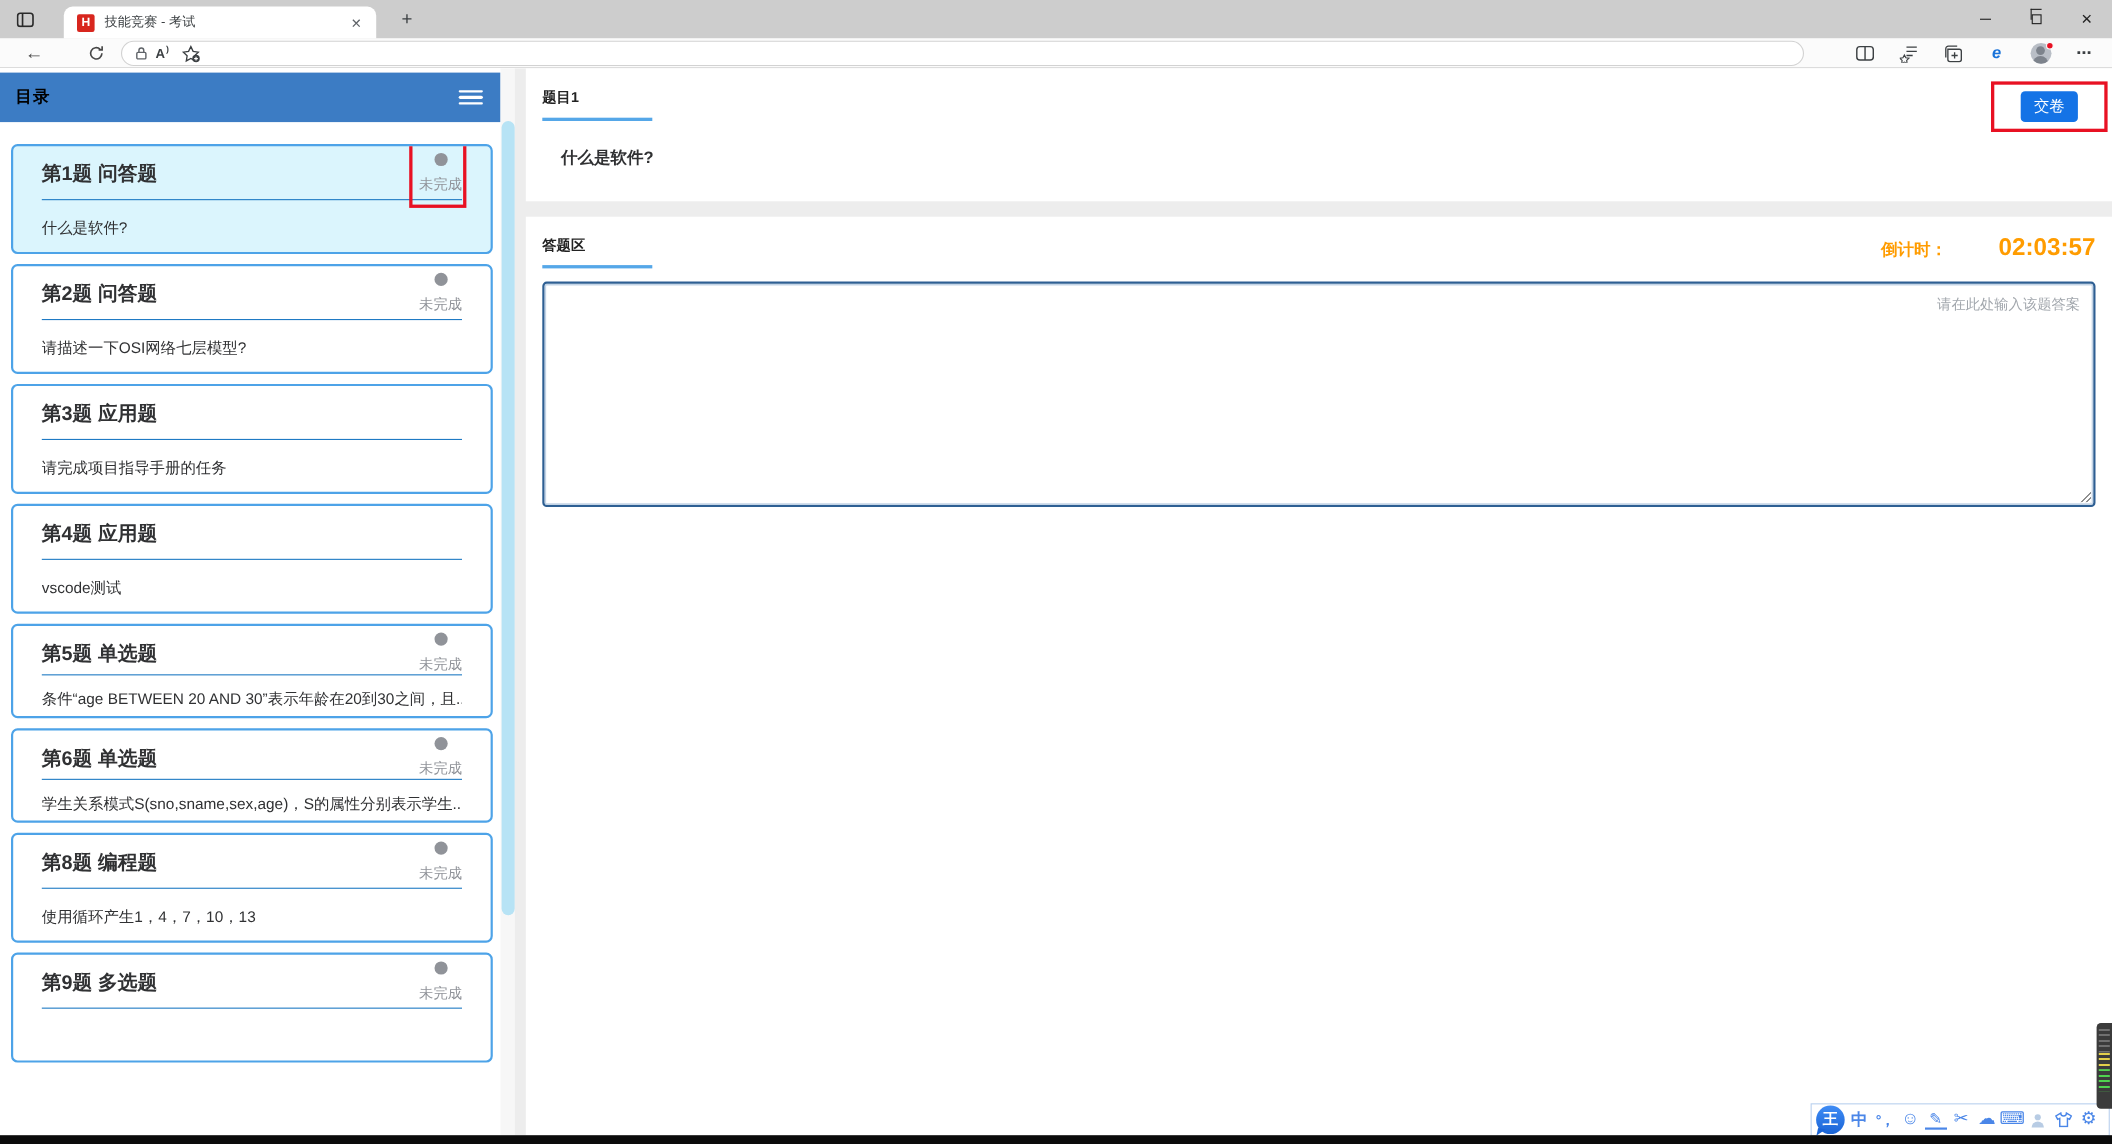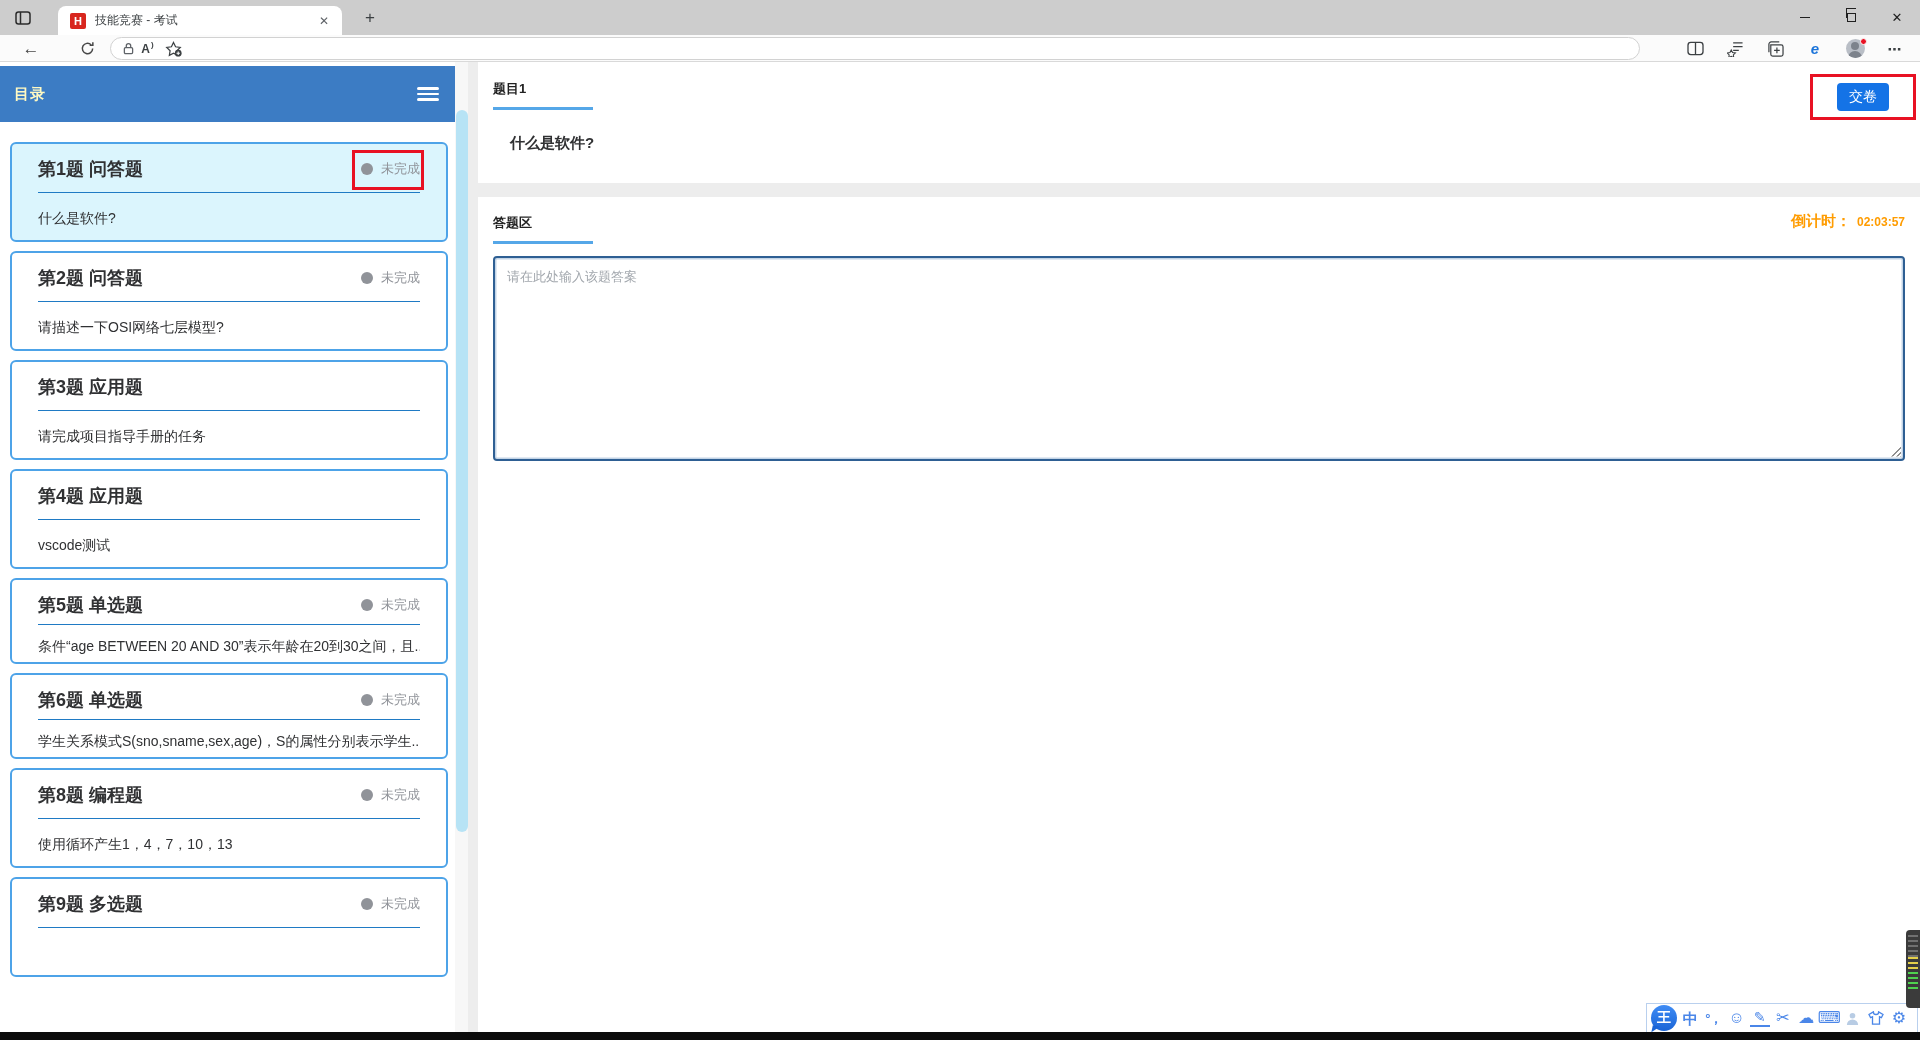--- a/index.html
+++ b/index.html
@@ -36,55 +36,55 @@
   .avatar-c { width:19px; height:19px; border-radius:50%; background:#b9bec6; position:relative; overflow:hidden; }
   .avatar-c:before { content:""; position:absolute; left:5.5px; top:3px; width:8px; height:8px; border-radius:50%; background:#7d838c; }
   .avatar-c:after { content:""; position:absolute; left:2.5px; top:12px; width:14px; height:9px; border-radius:7px 7px 0 0; background:#7d838c; }
   .reddot { position:absolute; right:-1px; top:0; width:7px; height:7px; border-radius:50%; background:#e81123; border:1px solid #fbfbfb; }
   .dots { letter-spacing:1px; font-size:14px; color:#3c4043; font-weight:bold; }
 
   
   .content { position:absolute; top:62px; left:0; right:0; bottom:8px; background:#fff; overflow:hidden; }
 
   .sidebar { position:absolute; left:0; top:0; width:455px; height:100%; background:#fff; }
-  .sb-header { margin-top:4px; height:56px; background:var(--header_blue,#3c7cc4); color:#fef9c3; display:flex; align-items:center; padding:0 14px; }
+  .sb-header { margin-top:4px; height:45px; background:var(--header_blue,#3c7cc4); color:#000000; display:flex; align-items:center; padding:0 14px; }
   .sb-title { font-size:15px; font-weight:bold; letter-spacing:1px; }
   .hamburger { margin-left:auto; width:26px; height:22px; display:flex; flex-direction:column; justify-content:center; gap:3px; cursor:pointer; padding:0 2px; }
   .hamburger i { display:block; height:2.5px; background:#fff; border-radius:2px; }
 
   .qlist { padding:20px 7px 0 10px; height:calc(100% - 44px); overflow:hidden; }
   .qcard { position:relative; height:100px; border:2px solid var(--card_border,#4da3e8); border-radius:6px; background:#fff; padding:15px 26px; margin-bottom:9px; overflow:hidden; cursor:pointer; }
   .qcard.compact { height:86px; }
   .qcard.selected { background:var(--selected_bg,#dbf5fd); }
   .qhead { display:flex; align-items:center; height:20px; margin-bottom:13px; }
   .qcard.compact .qhead { margin-bottom:9px; }
   .qtitle { font-size:18px; font-weight:700; color:#303133; }
-  .qstatus { margin-left:auto; display:flex; align-items:center; gap:8px; position:relative; }
+  .qstatus { margin-left:auto; display:flex; align-items:center; gap:8px; position:relative;flex-direction:column; }
   .dot { width:12px; height:12px; border-radius:50%; background:var(--status_gray,#909399); }
   .qstatus-text { font-size:13px; color:var(--status_gray,#909399); }
   .qstatus.annotated:before { content:""; position:absolute; left:-9px; right:-4px; top:-10px; bottom:-12px; border:3px solid var(--annotation,#e81123); }
   .qdivider { height:1px; background:var(--divider_blue,#1f7ac4); margin-bottom:15px; }
   .qcard.compact .qdivider { margin-bottom:11px; }
   .qbody { font-size:14px; color:#303133; line-height:20px; white-space:nowrap; overflow:hidden; }
 
   .side-scroll { position:absolute; left:455px; top:0; width:13px; height:100%; background:#f7f7f7; }
   .side-thumb { position:absolute; left:0.5px; top:48px; width:12px; height:722px; background:#b7e3f5; border-radius:7px; cursor:pointer; }
 
   .main { position:absolute; left:468px; top:0; right:0; bottom:0; background:#ededed; }
   .q-section { margin-left:10px; height:121px; background:#fff; padding:18px 0 0 15px; }
   .sec-title { font-size:13px; font-weight:bold; color:#222; }
   .sec-underline { width:100px; height:2.5px; background:var(--underline_blue,#55a7e8); margin-top:9px; }
   .q-text { margin:24px 0 0 17px; font-size:15px; font-weight:bold; color:#303133; }
   .strip { height:14px; }
   .a-section { margin-left:10px; background:#fff; height:calc(100% - 135px); padding:17px 15px 0 15px; position:relative; }
   .countdown { position:absolute; right:15px; top:15px; display:flex; align-items:baseline; gap:6px; }
   .cd-label { font-size:15px; font-weight:bold; color:var(--countdown_orange,#ff9c00); }
-  .cd-time { font-size:12px; font-weight:bold; color:var(--countdown_orange,#ff9c00); }
+  .cd-time { font-size:22px; font-weight:bold; color:var(--countdown_orange,#ff9c00);margin-left:41px; }
   .ta-wrap { position:relative; margin-top:12px; }
-  .answer-ta { width:100%; height:205px; border:2px solid #2e5f93; box-shadow:inset 0 0 0 1.5px #c3d4e6; border-radius:4px; padding:10px 12px; font-size:13px; font-family:Liberation Sans, sans-serif; color:#303133; resize:none; outline:none; display:block; }
+  .answer-ta { width:100%; height:205px; border:2px solid #2e5f93; box-shadow:inset 0 0 0 1.5px #c3d4e6; border-radius:4px; padding:10px 12px; font-size:13px; font-family:Liberation Sans, sans-serif; color:#303133; resize:none; outline:none; display:block;text-align:right; }
   .answer-ta::placeholder { color:#a2a7ad; }
   .resize-handle { position:absolute; right:4px; bottom:4px; width:11px; height:11px; background:repeating-linear-gradient(135deg, transparent 0 2px, #8f8f8f 2px 3.2px); clip-path:polygon(100% 0, 100% 100%, 0 100%); pointer-events:none; }
 
   .submit-wrap { position:absolute; top:12px; right:4px; border:3px solid var(--annotation,#e81123); padding:6px 24px; background:transparent; }
   .submit-btn { background:var(--submit_blue,#1473e6); color:#fff; font-size:14px; font-family:inherit; border:none; border-radius:4px; padding:5px 12px; cursor:pointer; }
 
   
   .bottom-strip { position:absolute; left:0; right:0; bottom:0; height:8px; background:#0b0b0b; }
 
   

